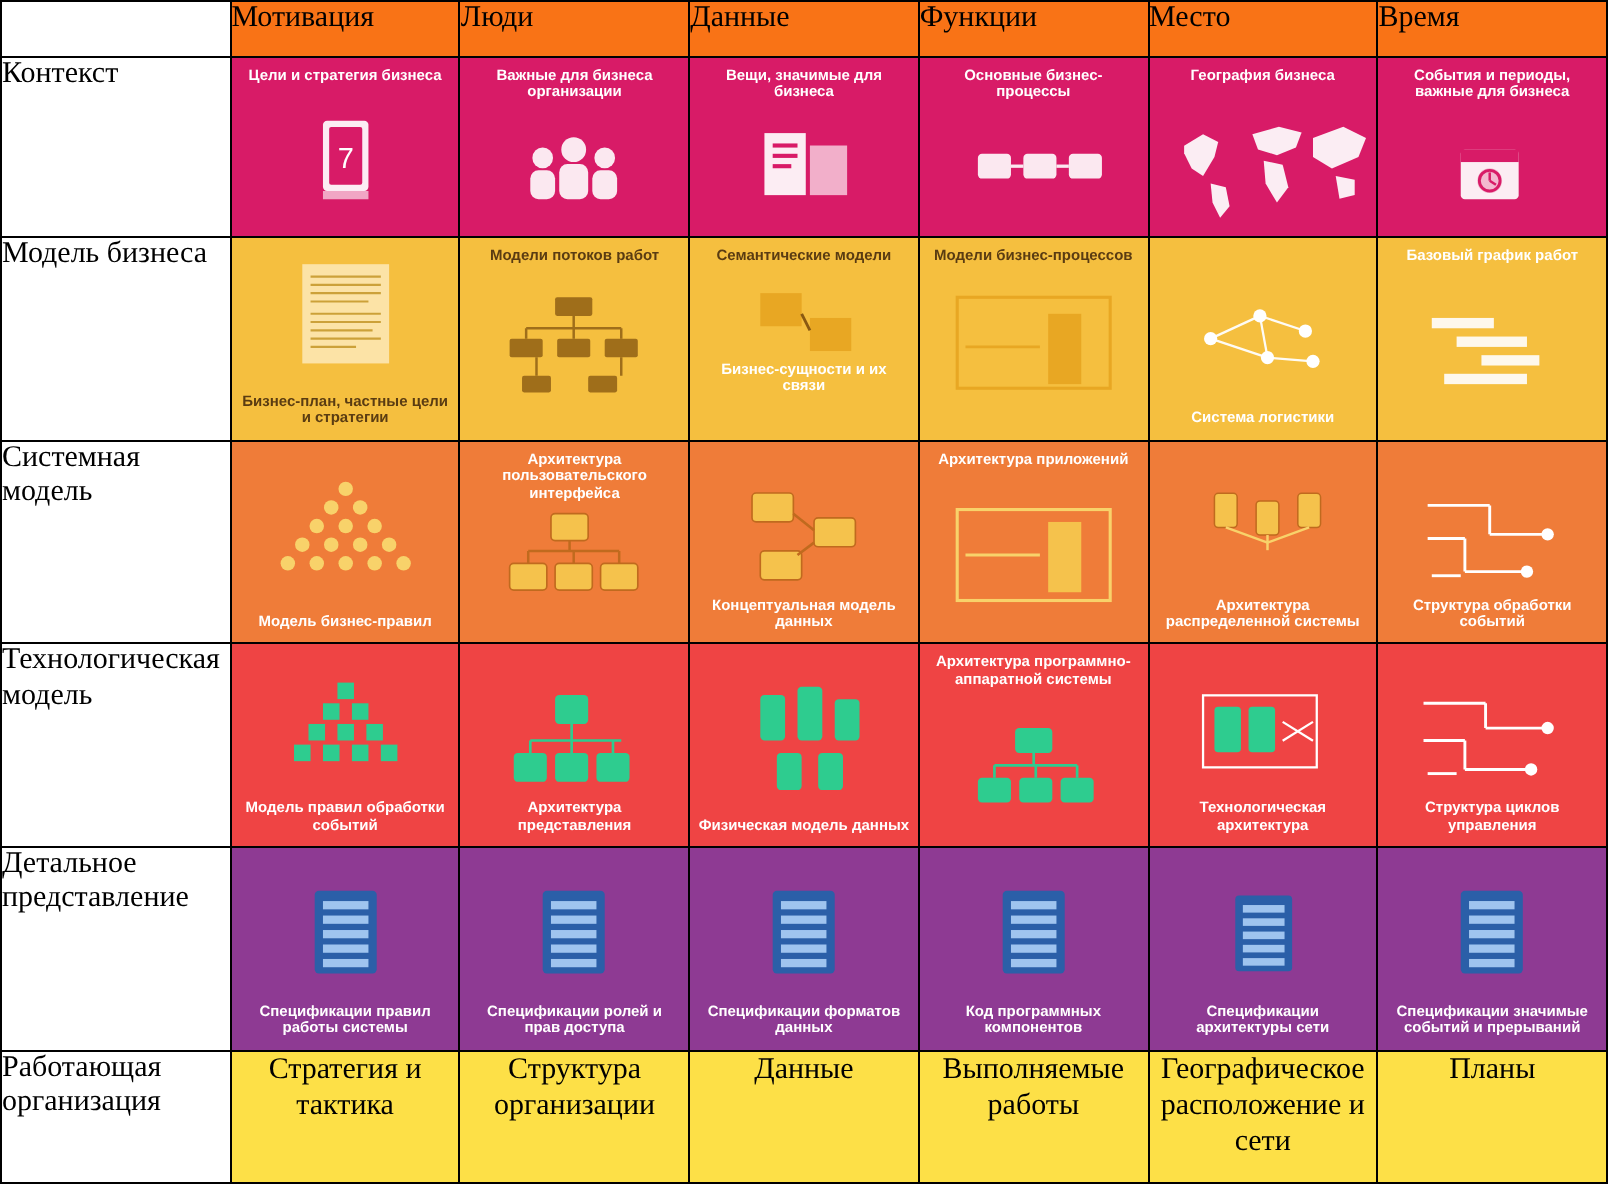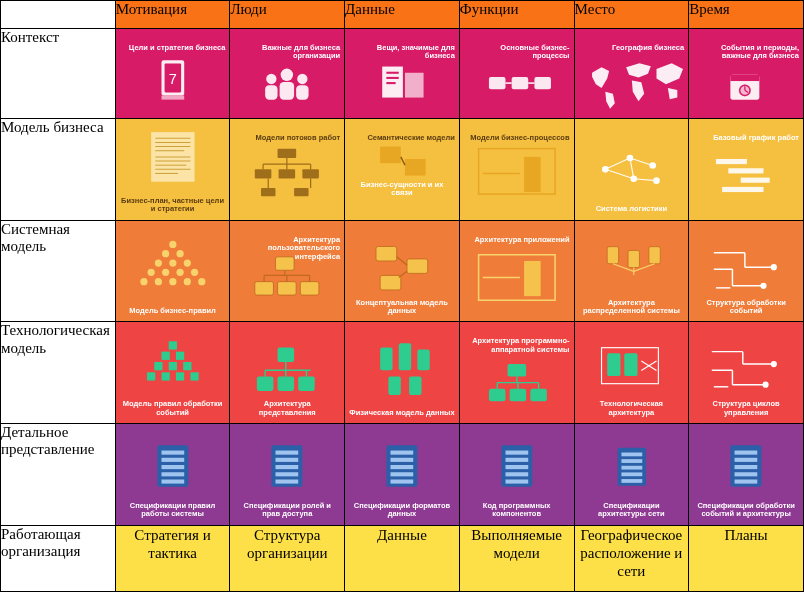--- a/index.html
+++ b/index.html
@@ -54,21 +54,21 @@
     position: absolute;
     left: 4px;
     right: 4px;
     font-family: "Liberation Sans", sans-serif;
     font-size: 7.5px;
     font-weight: bold;
     line-height: 1.12;
     color: #ffffff;
     text-align: center;
   }
-  .cap.top { top: 15px; text-align: right; }
+  .cap.top { top: 5px; }
   .cap.bottom { bottom: 6px; margin-top: 47px; }
   .cap.dark { color: #5a3c12; }
   .art {
     position: absolute;
     left: 0; right: 0; top: 0; bottom: 0;
   }
   
   .r-context .cell { background: #d81b67; }
   .r-business .cell { background: #f5bf3f; }
   .r-system .cell { background: #ef7c39; }
@@ -601,27 +601,27 @@
           <rect x="40" y="18" width="30" height="40" rx="2" fill="#2b5fa8"></rect>
           <g fill="#9fc4ef">
             <rect x="44" y="23" width="22" height="4"></rect>
                 <rect x="44" y="30" width="22" height="4"></rect>
             <rect x="44" y="37" width="22" height="4"></rect>
                 <rect x="44" y="44" width="22" height="4"></rect>
             <rect x="44" y="51" width="22" height="4"></rect>
           </g>
         </svg>
       </div>
-      <div class="cap bottom">Спецификации обработки событий и архитектуры</div>
+      <div class="cap bottom">Спецификации значимые событий и прерываний</div>
     </td>
   </tr>
 
   <tr class="r-org" style="height:60px">
     <td class="rowhead">Работающая организация</td>
     <td class="plain">Стратегия и тактика</td>
     <td class="plain">Структура организации</td>
     <td class="plain">Данные</td>
-    <td class="plain">Выполняемые модели</td>
+    <td class="plain">Выполняемые работы</td>
     <td class="plain">Географическое расположение и сети</td>
     <td class="plain">Планы</td>
   </tr>
 </tbody>
   </table>
 
 </body></html>

